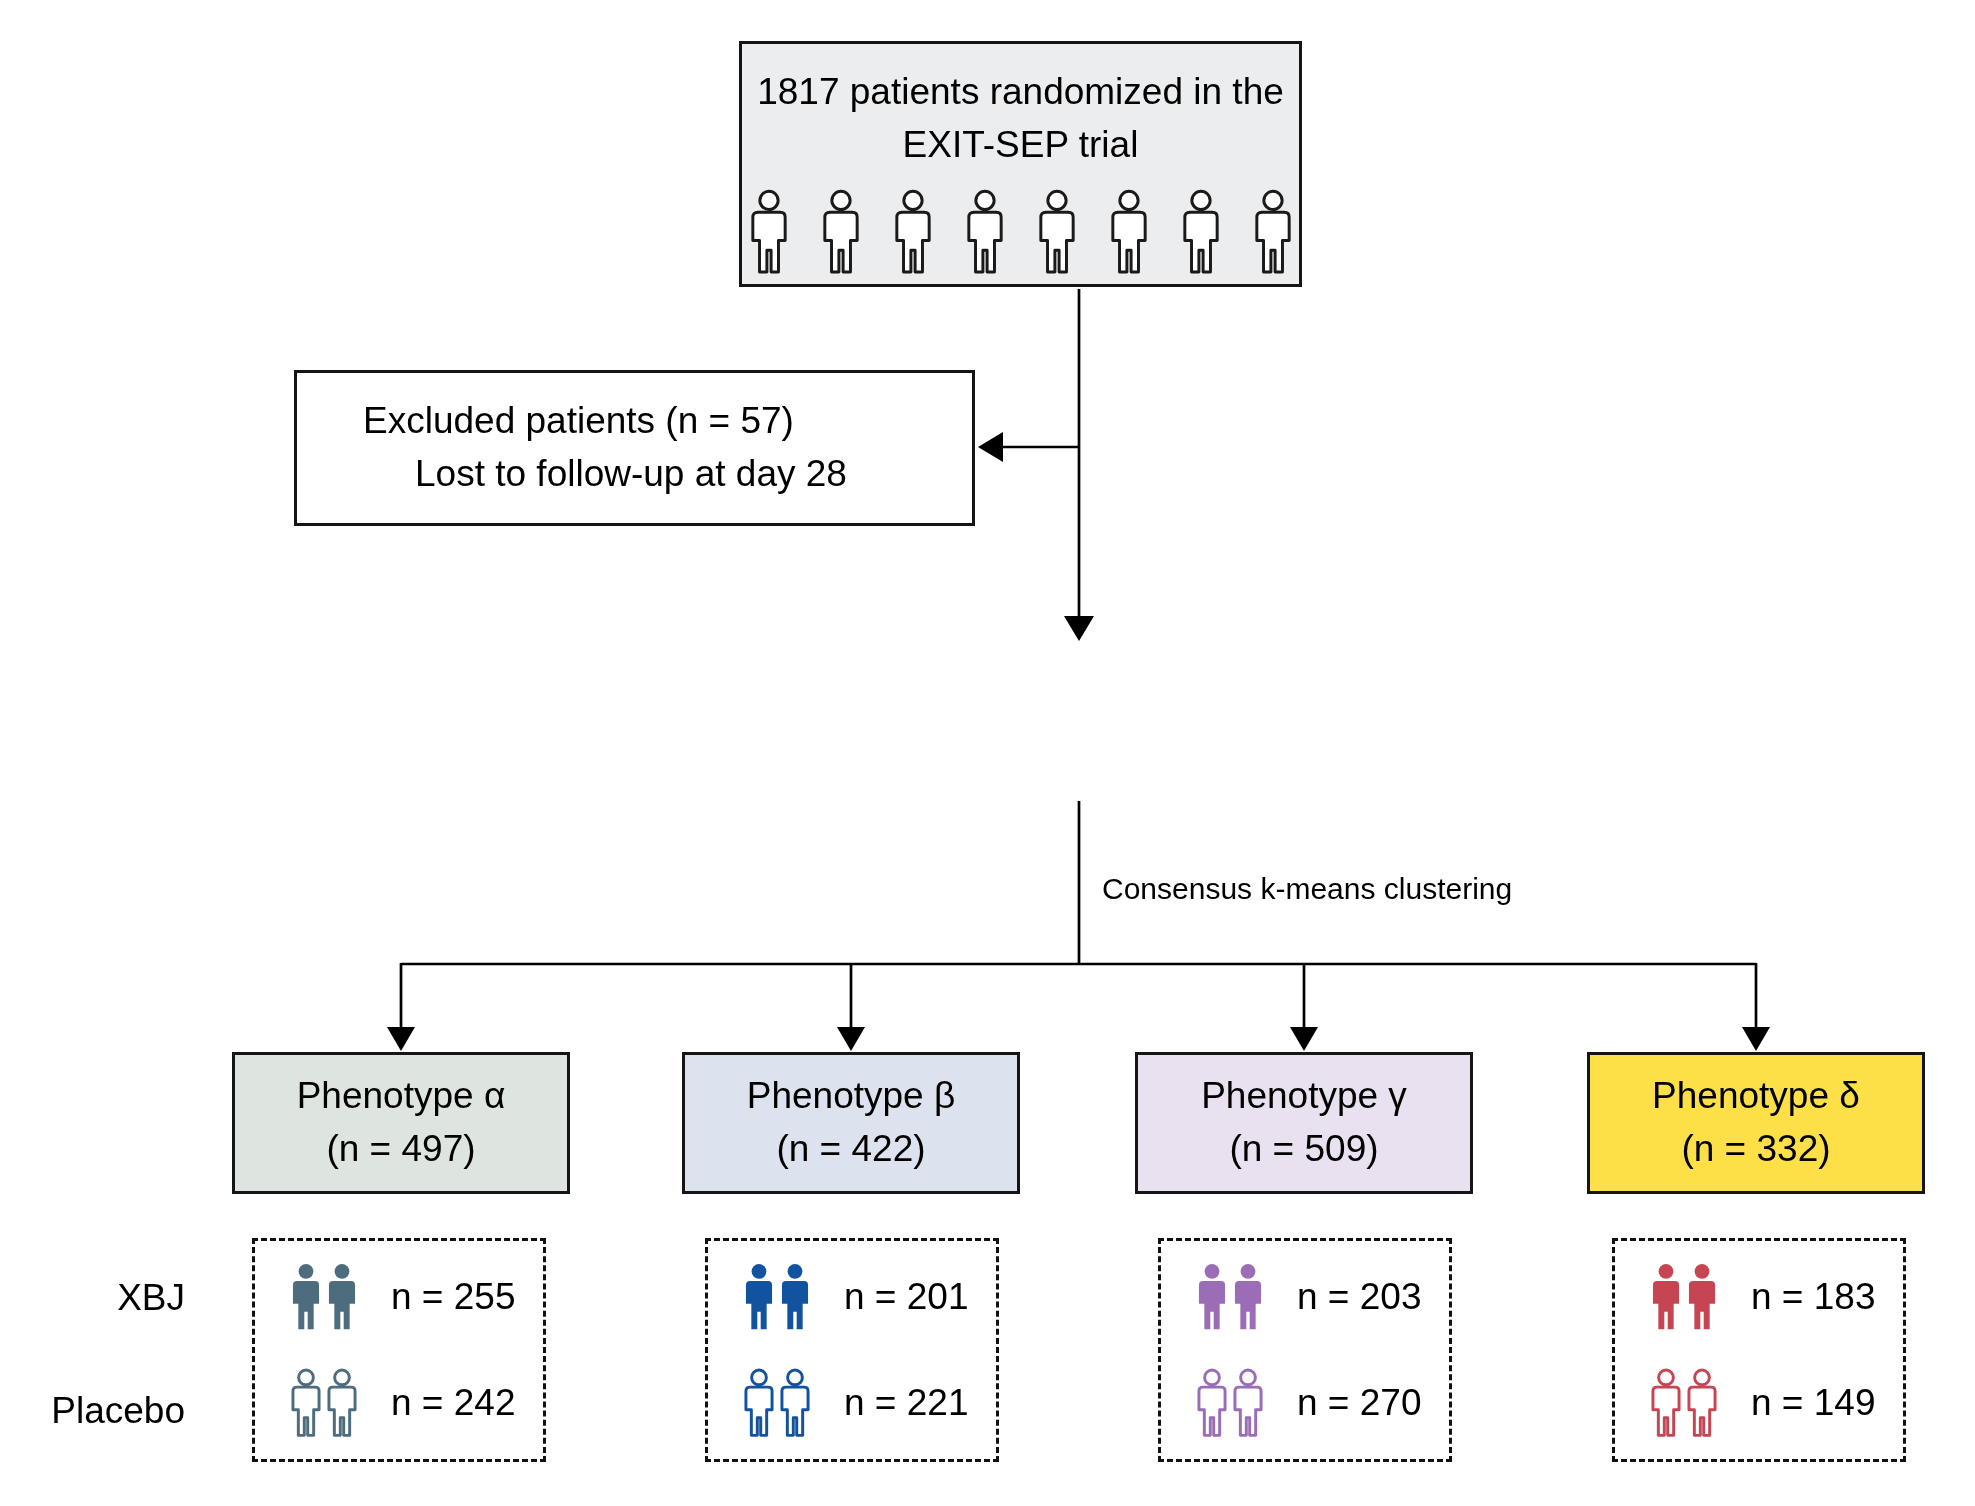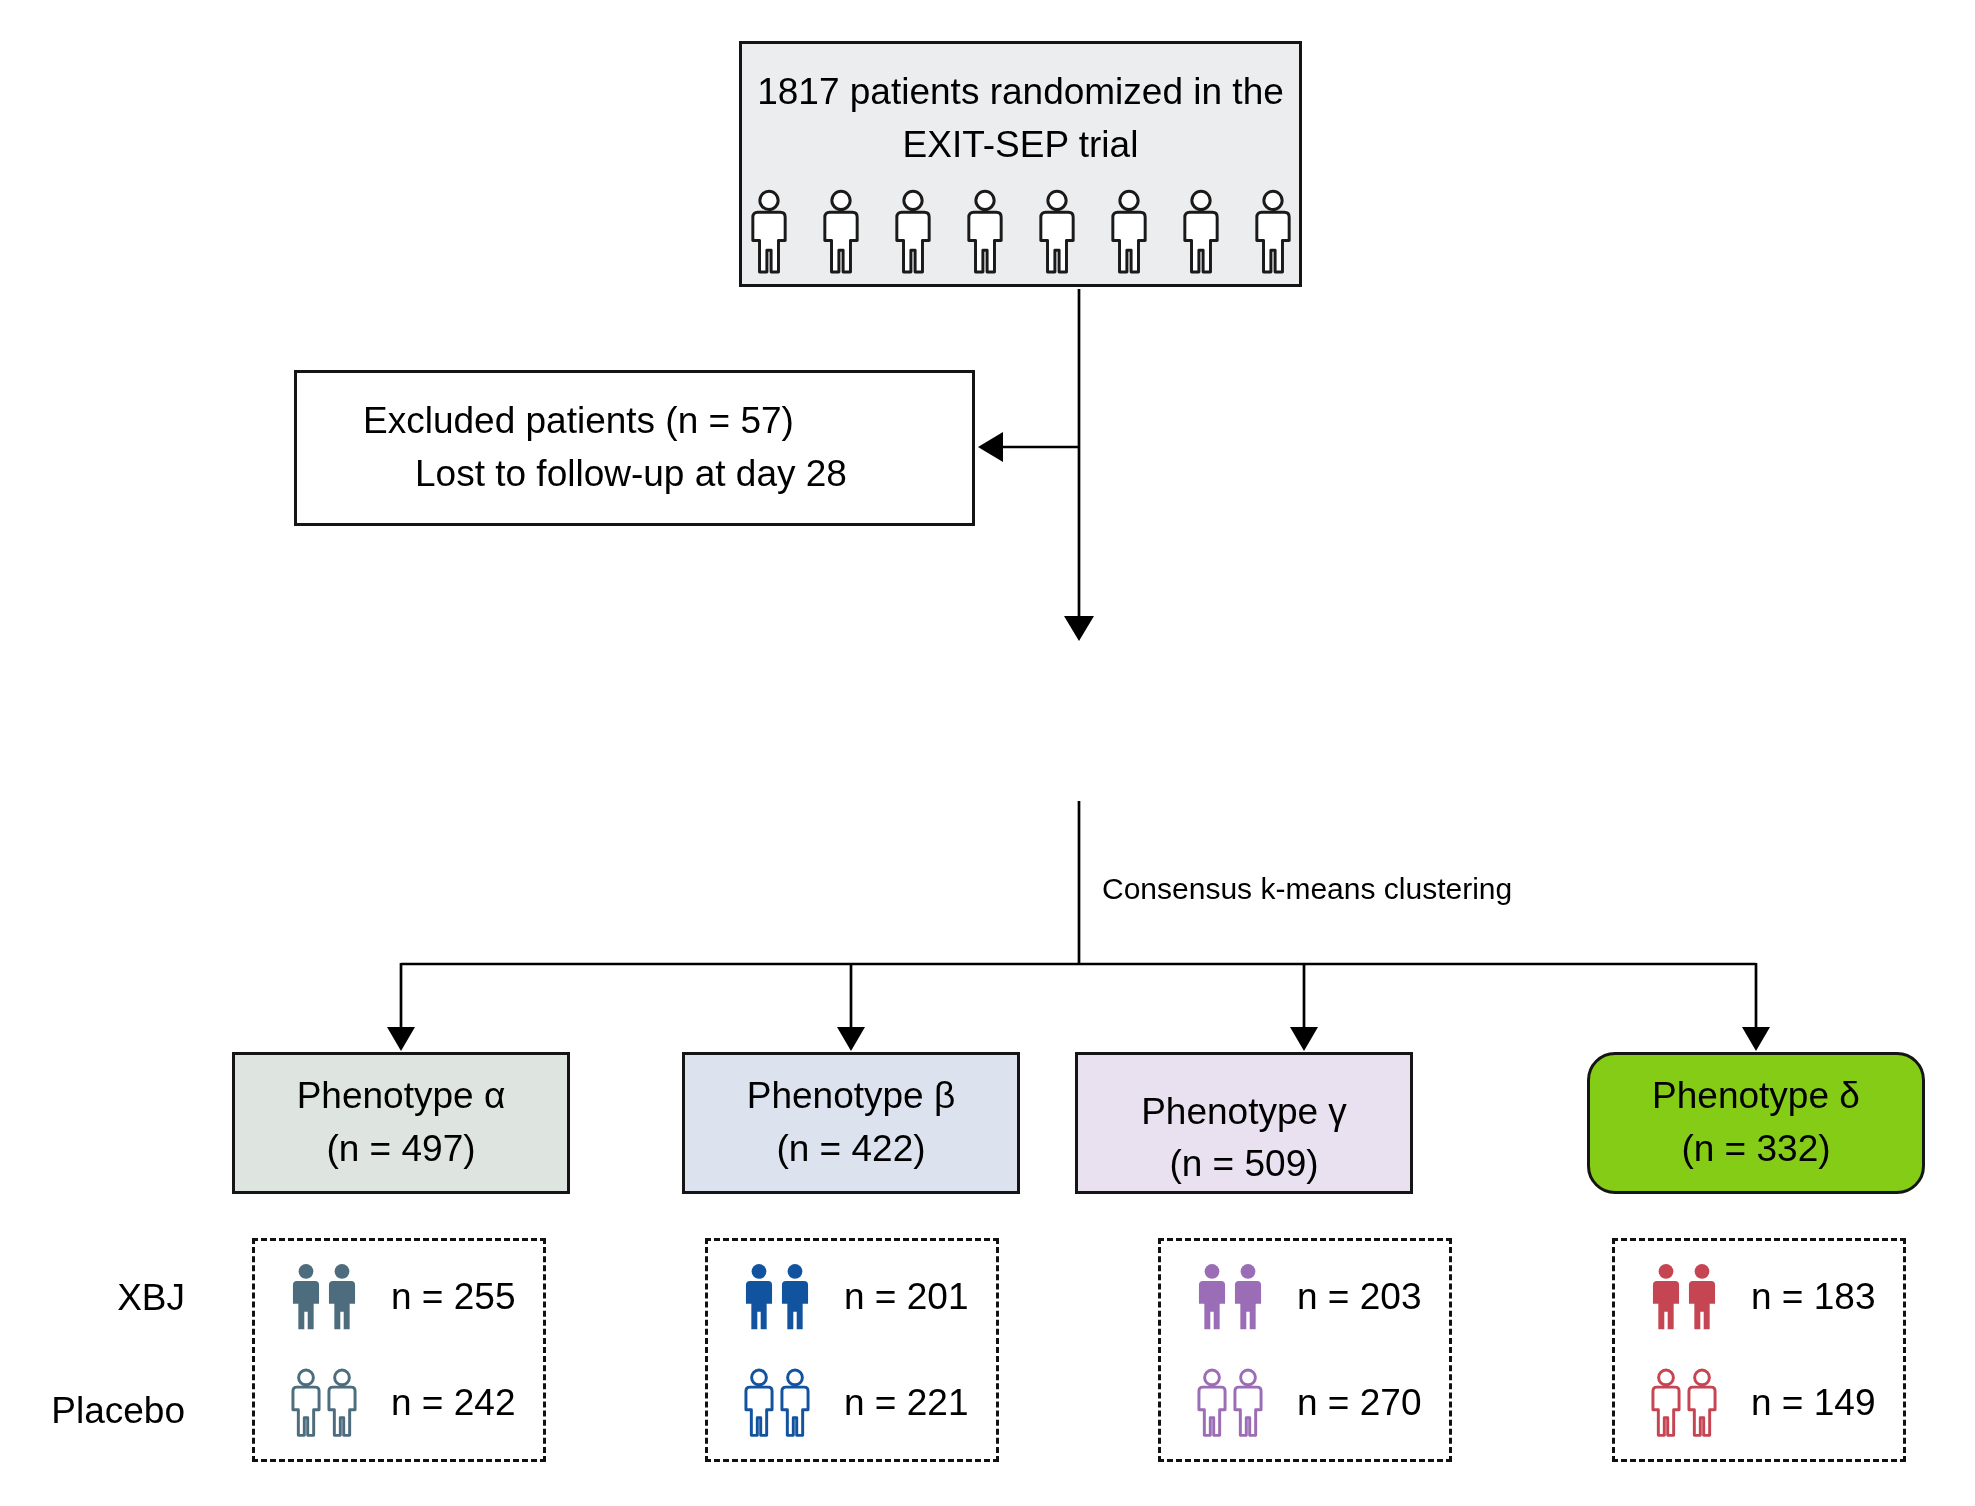--- a/index.html
+++ b/index.html
@@ -17,21 +17,21 @@
   .icon-row svg{width:52px;height:102px;}
   .person-black circle,.person-black path{fill:#ffffff;stroke:#1a1a1a;stroke-width:4.2;stroke-linejoin:round;}
 
   .excluded-box{left:294px;top:370px;width:681px;height:156px;background:#ffffff;
                 align-items:flex-start;text-align:left;padding-left:66px;}
   .excluded-box .l2{margin-left:52px;}
 
   .eligible-box{left:739px;top:641px;width:681px;height:159px;}
 
   .pheno-box{top:1052px;width:338px;height:142px;}
-  .pheno-a{left:232px;} .pheno-b{left:682px;} .pheno-c{left:1075px;justify-content:flex-end;} .pheno-d{left:1587px;}
+  .pheno-a{left:232px;} .pheno-b{left:682px;} .pheno-c{left:1135px;} .pheno-d{left:1587px;}
 
   .branch-label{position:absolute;left:1102px;top:872px;font-size:30px;white-space:nowrap;}
 
   
   .dashed{position:absolute;top:1238px;width:294px;height:224px;box-sizing:border-box;
           border:3px dashed #111;display:flex;flex-direction:column;justify-content:center;
           padding-left:30px;gap:14px;}
   .dash-a{left:252px;} .dash-b{left:705px;} .dash-c{left:1158px;} .dash-d{left:1612px;}
   .arm-row{display:flex;align-items:center;height:92px;}
   .pair{display:flex;align-items:flex-end;}
@@ -123,21 +123,21 @@
     <div class="line">(n = 497)</div>
   </div>
   <div class="box pheno-box pheno-b" style="background-color: rgb(220, 227, 239);">
     <div class="line">Phenotype β</div>
     <div class="line">(n = 422)</div>
   </div>
   <div class="box pheno-box pheno-c" style="background-color: rgb(233, 225, 240);">
     <div class="line">Phenotype γ</div>
     <div class="line">(n = 509)</div>
   </div>
-  <div class="box pheno-box pheno-d" style="background-color: #84cc16; border-radius: 28px;">
+  <div class="box pheno-box pheno-d" style="background-color: #fde047;">
     <div class="line">Phenotype δ</div>
     <div class="line">(n = 332)</div>
   </div>
 
   <div class="side-label lbl-xbj">XBJ</div>
   <div class="side-label lbl-placebo">Placebo</div>
 
   <div class="dashed dash-a">
     <div class="arm-row">
       <div class="pair">

